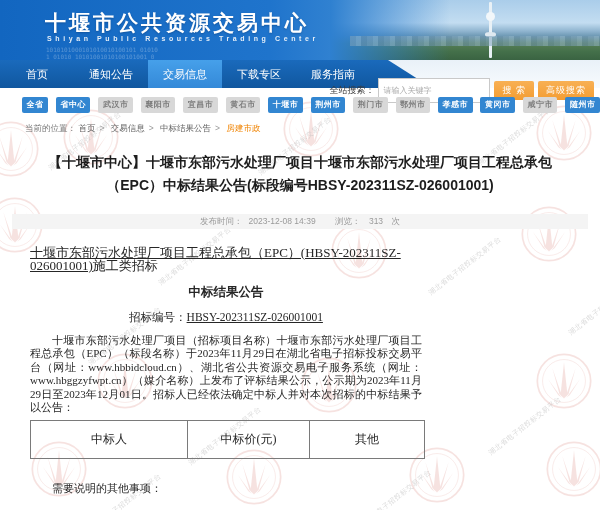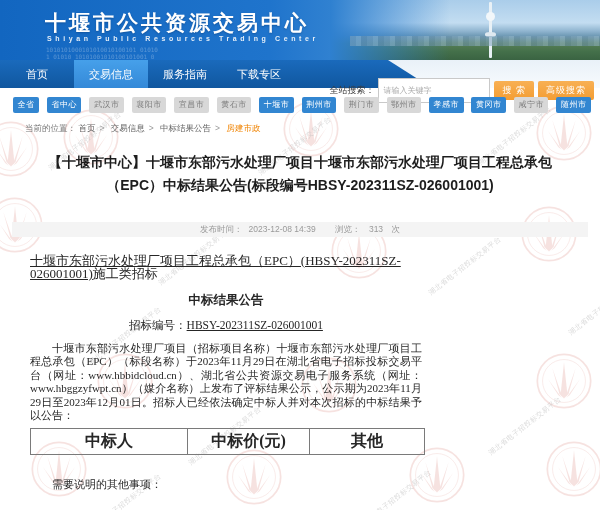--- a/index.html
+++ b/index.html
@@ -30,44 +30,44 @@
     clip-path:polygon(0 0,calc(100% - 44px) 0,100% 100%,0 100%);}
   .nav-item{width:74px;height:28px;line-height:28px;text-align:center;color:#fff;font-size:11px;cursor:pointer;}
   .nav-item.active{background:linear-gradient(180deg,#46a0ea,#3489d8);}
   .searchbox{position:absolute;right:6px;top:16px;height:28px;display:flex;align-items:center;gap:4px;}
   .search-label{font-size:9px;color:#3a3a3a;}
   .search-input{width:102px;height:15px;border:1px solid #c9c9c9;background:#fff;font-size:8px;padding:4px 4px;color:#333;outline:none;}
   .search-input::placeholder{color:#aaa;}
   .btn-orange{background:linear-gradient(180deg,#f8b054,#f39d33);color:#fff;font-size:9px;border:none;
     padding:3px 8px;border-radius:2px;letter-spacing:1px;cursor:pointer;}
   
-  .regionrow{position:relative;z-index:2;padding:5px 0 3px 13px;white-space:nowrap;}
+  .regionrow{position:relative;z-index:2;padding:5px 0 3px 22px;white-space:nowrap;font-weight:bold;}
   .region{display:inline-block;font-size:8px;padding:2.5px 4.5px;border-radius:2px;margin-right:3.5px;cursor:pointer;letter-spacing:.5px;}
   .region.b{background:#3286d1;color:#fff;}
   .region.g{background:#d8d8d8;color:#7d7d7d;}
   
   .breadcrumb{position:relative;z-index:2;padding:7px 0 6px 25px;font-size:8.5px;color:#777;}
   .breadcrumb .sep{margin:0 4px;color:#999;}
   .breadcrumb .link{color:#666;cursor:pointer;}
   .breadcrumb .current{color:#f08300;cursor:pointer;}
   
   .content{position:relative;z-index:2;}
   .art-title{margin:10px 38px 0;text-align:center;font-size:14px;font-weight:bold;color:#1d1d1d;line-height:1.65;}
-  .metabar{margin:25px 12px 0;background:#f4f4f4;height:15px;line-height:15px;text-align:center;font-size:8.5px;color:#9a9a9a;}
+  .metabar{margin:17px 12px 0;background:#f4f4f4;height:15px;line-height:15px;text-align:center;font-size:8.5px;color:#9a9a9a;}
   .metabar span{margin:0 3px;}
   .doc{margin:17px 30px 0;width:392px;font-family:"Liberation Serif","DejaVu Serif",serif;
     font-size:11px;color:#262626;line-height:13.5px;text-align:left;}
   .doc .u{text-decoration:underline;}
   .doc-line1{font-size:13px;}
   .doc-heading{text-align:center;font-weight:bold;font-size:12.5px;margin-top:13px;}
   .doc-bidno{text-align:center;margin-top:12px;font-size:11.5px;}
   .doc-para{margin-top:9px;text-indent:2em;text-align:justify;}
   table.result{border-collapse:collapse;margin-top:5px;width:378px;table-layout:fixed;}
-  table.result th,table.result td{border:1px solid #7a7a7a;font-weight:bold;font-size:16px;
-    text-align:center;vertical-align:middle;padding:4px 3px;line-height:14px;}
+  table.result th,table.result td{border:1px solid #7a7a7a;font-weight:normal;font-size:12px;
+    text-align:center;vertical-align:middle;padding:10px 3px;line-height:14px;}
   table.result th{height:17px;}
   table.result td{height:33px;}
   .col1{width:150px;}.col2{width:115px;}.col3{width:108px;}
   .doc-note{margin-top:23px;text-indent:2em;}
   
   .wm-layer{position:absolute;left:0;top:86px;width:600px;height:424px;z-index:0;pointer-events:none;overflow:hidden;}
   .seal{position:absolute;width:58px;height:58px;color:#eec7c3;opacity:.5;}
   .wm-text{position:absolute;font-size:7px;color:#bdbdbd;opacity:.55;transform:rotate(-38deg);white-space:nowrap;letter-spacing:.5px;}
   .hiddensvg{position:absolute;width:0;height:0;}
 </style>
@@ -152,23 +152,24 @@
   <div class="banner-sub">Shiyan Public Resources Trading Center</div>
   <div class="binary">
     <div>1010101000101010010100101 01010</div>
     <div>1 01010 10101001010100101001 0</div>
   </div>
 </div>
 
 <div class="navrow">
   <div class="navbar">
     <div class="nav-item">首页</div>
+    <div class="nav-item">通知公告</div>
     <div class="nav-item active">交易信息</div>
+    <div class="nav-item">下载专区</div>
     <div class="nav-item">服务指南</div>
-    <div class="nav-item">下载专区</div>
   </div>
   <div class="searchbox">
     <span class="search-label">全站搜索：</span>
     <input class="search-input" type="text" placeholder="请输入关键字" style="">
     <button class="btn-orange">搜 索</button>
     <button class="btn-orange">高级搜索</button>
   </div>
 </div>
 
 <div class="regionrow">

